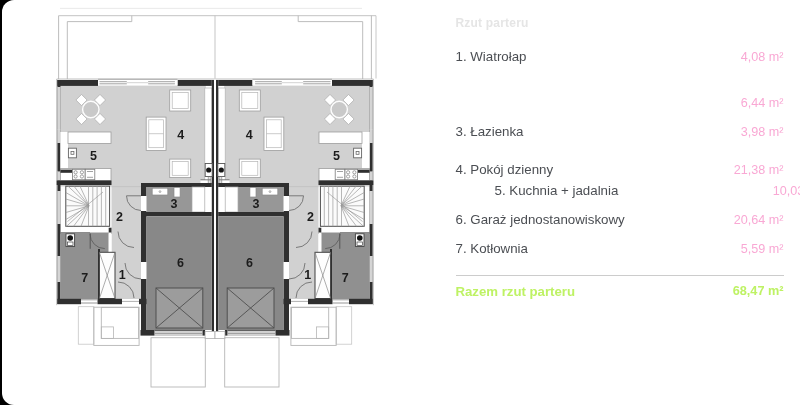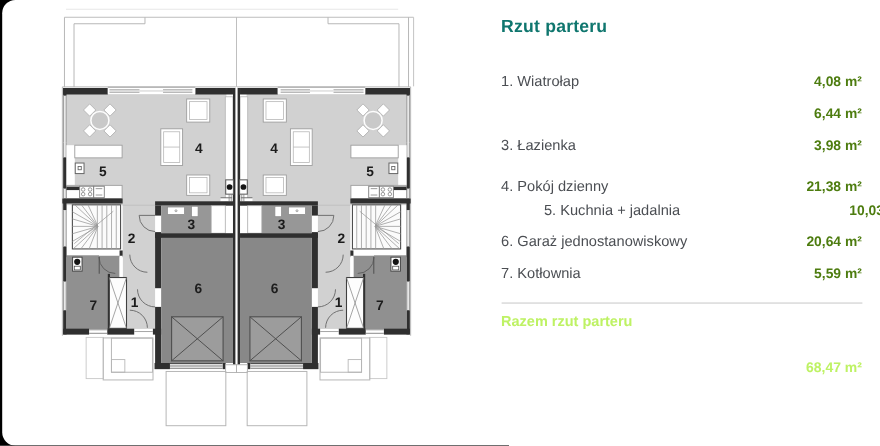--- a/index.html
+++ b/index.html
@@ -1,25 +1,25 @@
 <!DOCTYPE html>
 <html><head>
 <meta charset="utf-8">
 <style>
   html,body{margin:0;padding:0;background:#000;width:800px;height:405px;overflow:hidden;}
   body{font-family:"Liberation Sans", sans-serif;position:relative;-webkit-font-smoothing:antialiased;}
   .card{position:absolute;left:2px;top:0;width:806px;height:405px;background:#fff;border-radius:12px 0 0 12px;}
   .legend{position:absolute;left:455.5px;top:0;width:328.5px;opacity:0.999;}
-  .title{position:absolute;left:0;top:16px;font-size:16px;font-weight:bold;color:#0f766e;letter-spacing:0.2px;}
+  .title{position:absolute;left:0;top:16px;font-size:12px;font-weight:bold;color:#e5e5e5;letter-spacing:0.2px;}
   .row{position:absolute;left:0;width:328px;height:20px;font-size:13.3px;color:#4b4e53;}
   .row .nm{position:absolute;left:0;top:0;}
-  .row .vl{position:absolute;right:0;top:0.65px;font-size:12.6px;font-weight:bold;color:#4d7c0f;}
+  .row .vl{position:absolute;right:0;top:0.65px;font-size:12.6px;font-weight:normal;color:#f9a8d4;}
   .sep{position:absolute;left:0;top:275px;width:328px;border-top:1px solid #ccc;}
   .tot{position:absolute;left:0;top:284px;width:328px;height:20px;font-size:13.2px;font-weight:bold;color:#bef264;}
-  .tot .vl{position:absolute;right:0;top:0.2px;font-size:12.7px;margin-top:43px;}
+  .tot .vl{position:absolute;right:0;top:0.2px;font-size:12.7px;}
 </style>
 </head>
 <body>
 
 <div class="card"></div>
 
 <div style="position:absolute;left:0;top:0;width:432px;height:405px;opacity:0.999;"><svg id="plan" width="432" height="405" viewBox="0 0 432 405">
 
 <line x1="60" y1="8.4" x2="362" y2="8.4" stroke="#e7e7e7" stroke-width="0.9"></line>
 
@@ -251,21 +251,21 @@
 
 <text x="307.7" y="279.4" font-size="12.5" font-weight="bold" fill="#1c1c1c" opacity="0.999" text-anchor="middle" font-family="Liberation Sans, sans-serif">1</text>
 
 <text x="345.2" y="282.1" font-size="12.5" font-weight="bold" fill="#1c1c1c" opacity="0.999" text-anchor="middle" font-family="Liberation Sans, sans-serif">7</text>
 </svg></div>
 
 <div class="legend">
 
   <div class="title">Rzut parteru</div>
 
-  <div class="row" style="top:66px;text-align:center;">
+  <div class="row" style="top:49px;text-align:center;">
       <span class="nm">1. Wiatrołap</span>
       <span class="vl">4,08 m²</span>
     </div>
 
   <div class="row" style="top:95px;">
       <span class="vl">6,44 m²</span>
     </div>
 
   <div class="row" style="top:124px;">
       <span class="nm">3. Łazienka</span>

